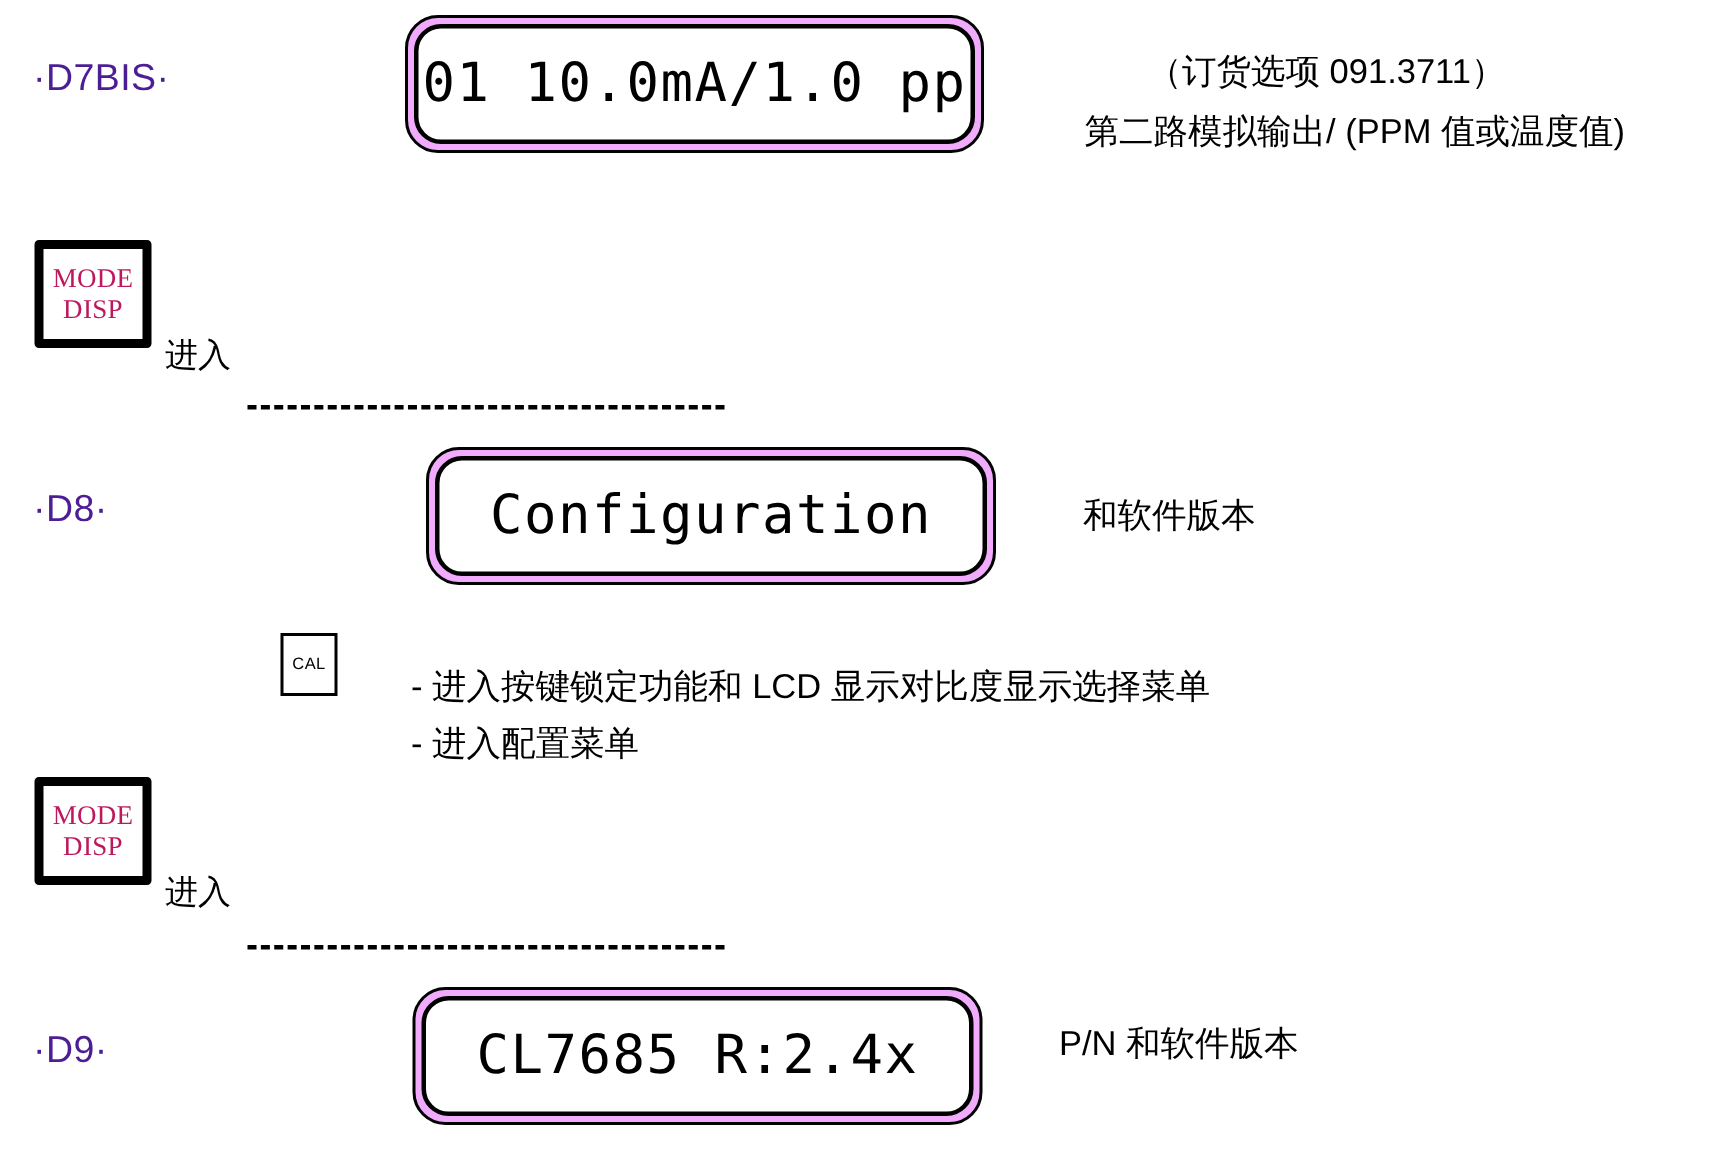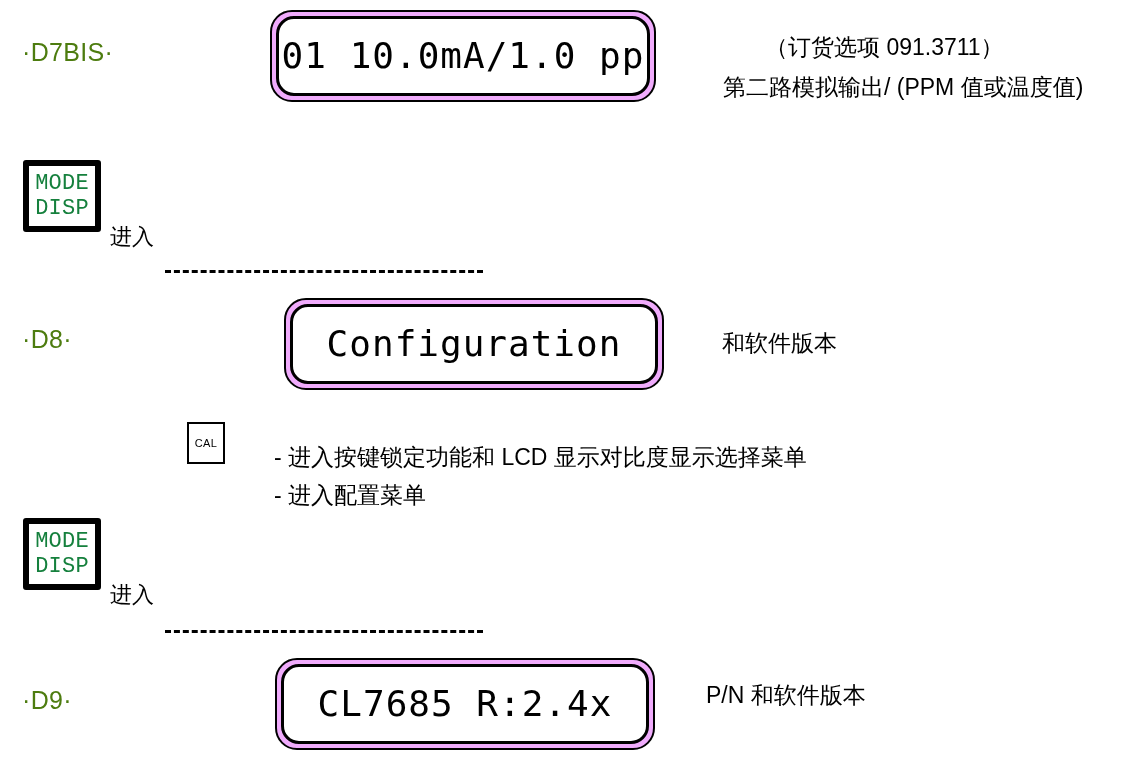--- a/index.html
+++ b/index.html
@@ -17,21 +17,21 @@
   }
 
   
   .abs { position: absolute; }
 
   
   .step-label {
     font-family: "Liberation Sans", "DejaVu Sans", sans-serif;
     font-size: 25px;
     letter-spacing: 0.3px;
-    color: #4d7c0f;
+    color: #4c1d95;
     white-space: nowrap;
   }
 
   
   .lcd {
     box-sizing: border-box;
     border: 2px solid #000;
     border-radius: 22px;
     background: #f0abfc;
     display: flex;
@@ -67,23 +67,23 @@
     border: 6px solid #000;
     border-radius: 3px;
     background: #fff;
     display: flex;
     flex-direction: column;
     align-items: center;
     justify-content: center;
     line-height: 1.15;
   }
   .key-mode span {
-    font-family: Liberation Mono, monospace;
-    font-size: 22px;
-    color: #15803d;
+    font-family: Liberation Serif, serif;
+    font-size: 18px;
+    color: #be185d;
     letter-spacing: 0.2px;
   }
 
   
   .key-cal {
     box-sizing: border-box;
     border: 2px solid #000;
     background: #fff;
     display: flex;
     align-items: center;

